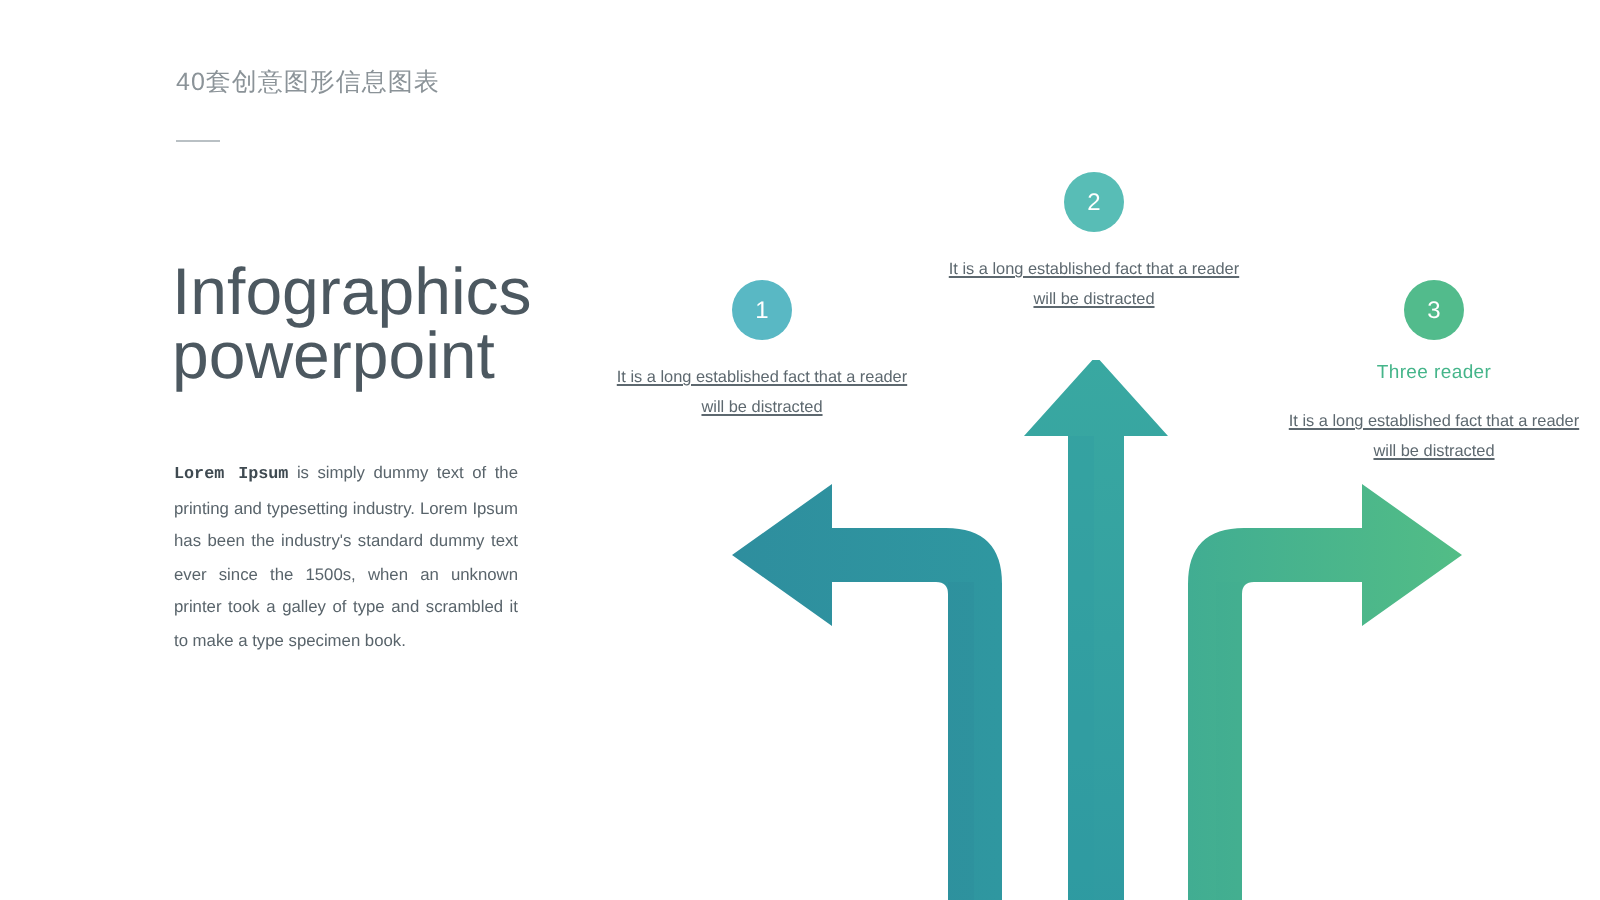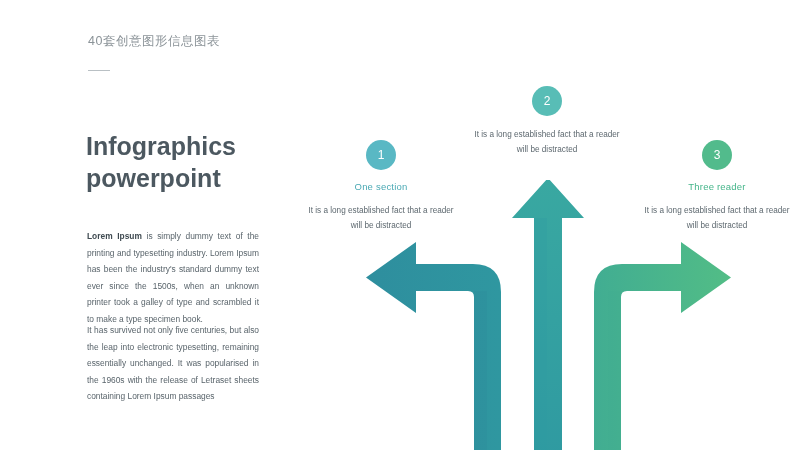--- a/index.html
+++ b/index.html
@@ -39,39 +39,40 @@
     top: 70px;
     width: 22px;
     height: 1px;
     background: #b9c0c4;
   }
   .headline {
     position: absolute;
     left: 62px;
     top: 130px;
     width: 230px;
-    font-size: 25px;
+    font-size: 33px;
     line-height: 32px;
     color: #4c5860;
-    font-weight: 700;
+    font-weight: 400;
   }
   .body-copy {
     position: absolute;
     left: 63px;
     width: 172px;
     font-size: 8.4px;
     line-height: 16.5px;
     color: #59646b;
     text-align: justify;
   }
   .body-copy.p1 { top: 228px; }
   .body-copy.p2 { top: 322px; }
   .body-copy .lead {
     font-weight: bold;
     color: #3f4a51;
+    font-family: Liberation Mono, monospace;
   }
 
   
   .graphic {
     position: absolute;
     left: 330px;
     top: 180px;
     width: 450px;
     height: 280px;
   }
@@ -95,41 +96,41 @@
   .callout .ctitle {
     font-size: 9.5px;
     margin-bottom: 11px;
     letter-spacing: 0.2px;
   }
   .callout .ctext {
     font-size: 8.2px;
     line-height: 15px;
     color: #5d686f;
     padding: 0 18px;
+    text-decoration: underline;
   }
 
   .callout.one   { left: 262px; top: 140px; }
   .callout.two   { left: 428px; top: 86px;  }
   .callout.three { left: 598px; top: 140px; }
 </style>
 </head>
 <body>
 
 <div class="slide">
 
   <div class="deck-title">40套创意图形信息图表</div>
   <div class="title-rule"></div>
 
   <div class="headline">Infographics powerpoint</div>
 
   <div class="body-copy p1">
     <span class="lead">Lorem Ipsum</span><span> is simply dummy text of the printing and typesetting industry. Lorem Ipsum has been the industry's standard dummy text ever since the 1500s, when an unknown printer took a galley of type and scrambled it to make a type specimen book.</span>
   </div>
 
-  <div class="body-copy p2">It has survived  not only five  centuries,  but also the leap into electronic typesetting, remaining  essentially unchanged.  It was popularised in the 1960s with the release of Letraset sheets containing Lorem Ipsum passages</div>
 
   <div class="graphic">
     <svg width="450" height="280" viewBox="0 0 450 280" xmlns="http://www.w3.org/2000/svg">
       <defs>
         <linearGradient id="gradLeft" x1="0" y1="0" x2="1" y2="0">
           <stop offset="0%" stop-color="#2e8e9e"></stop>
           <stop offset="100%" stop-color="#2f97a0"></stop>
         </linearGradient>
         <linearGradient id="gradCenter" x1="0" y1="1" x2="0" y2="0">
           <stop offset="0%" stop-color="#2f9aa1"></stop>
@@ -179,21 +180,20 @@
                  L 273 111
                  Q 267 111 267 117
                  L 267 280 Z" fill="url(#gradRight)"></path>
         <path d="M 254 280 L 254 111 L 267 111 L 267 280 Z" fill="#3fae90" opacity="0.22"></path>
       </g>
     </svg>
   </div>
 
   <div class="callout one">
     <div class="badge" style="background:#59b8c4">1</div>
-    <div class="ctitle" style="color:#4aa9b4">One section</div>
     <div class="ctext">It is a long established fact that a reader will be distracted</div>
   </div>
 
   <div class="callout two">
     <div class="badge" style="background:#58bdb6">2</div>
     <div class="ctext">It is a long established fact that a reader will be distracted</div>
   </div>
 
   <div class="callout three">
     <div class="badge" style="background:#52bb8c">3</div>

